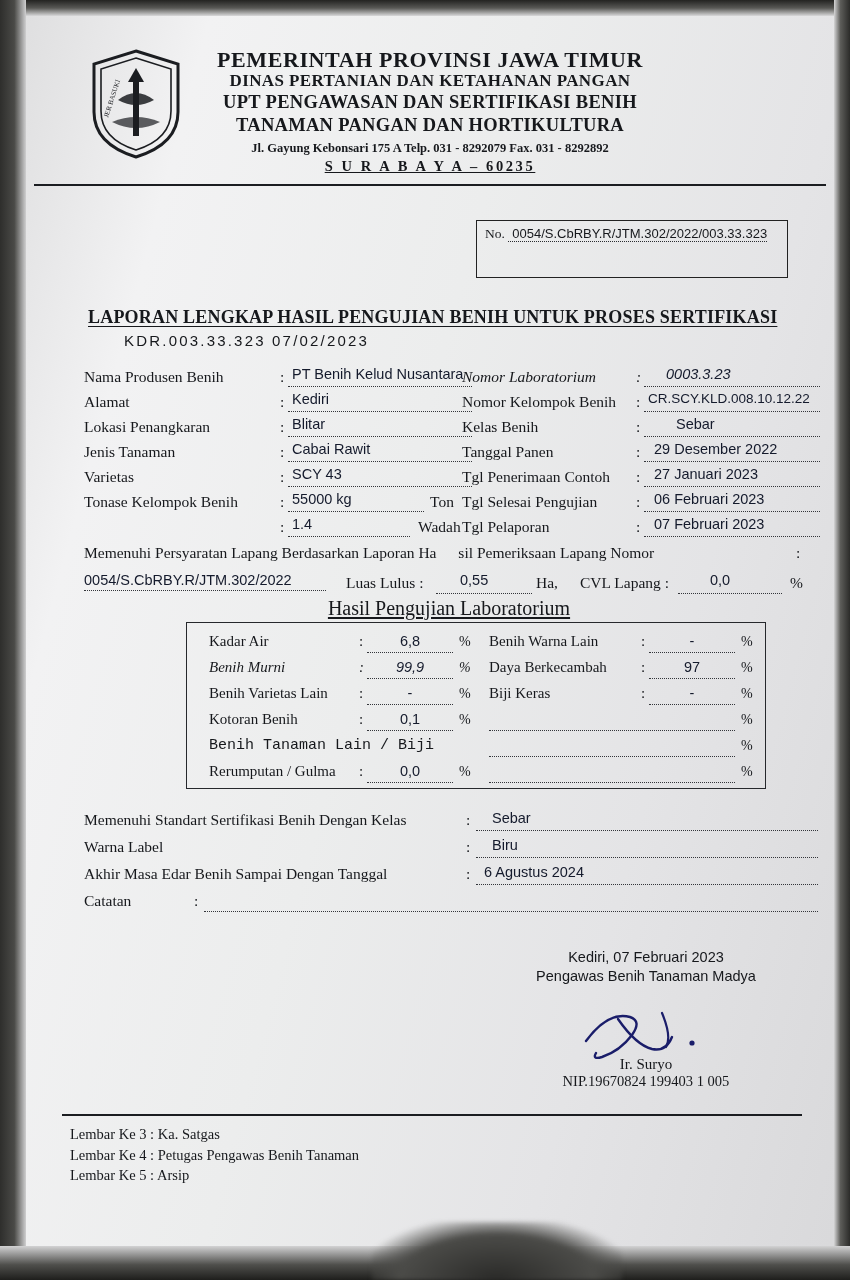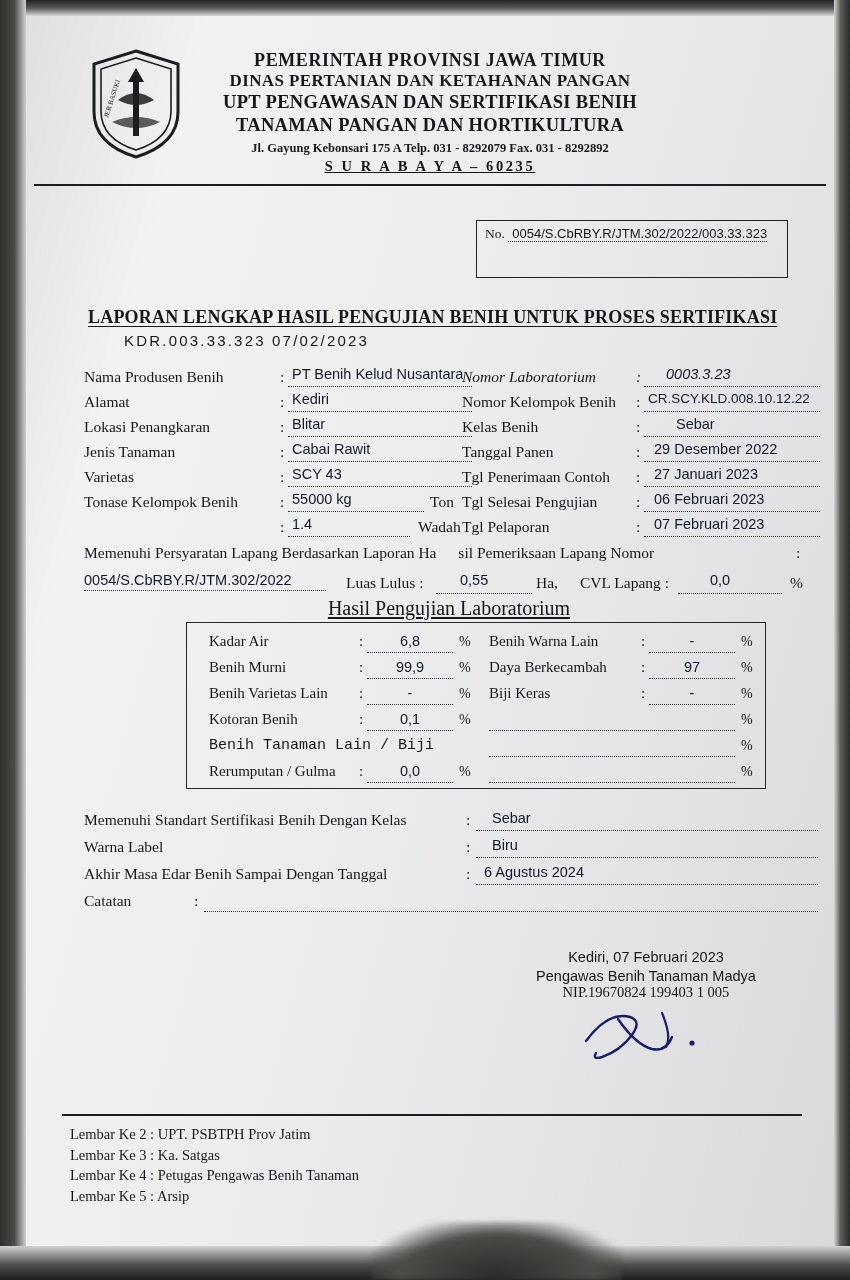--- a/index.html
+++ b/index.html
@@ -48,21 +48,21 @@
     left: 26px; top: 14px;
     width: 808px; height: 1232px;
     color: #16181c;
   }
 
   
   .hdr {
     position: absolute; left: 0; top: 36px; width: 808px;
     text-align: center;
   }
-  .hdr .l1 { font-size: 18px; letter-spacing: .6px; font-weight: 700; line-height: 20px; }
+  .hdr .l1 { font-size: 22px; letter-spacing: .6px; font-weight: 700; line-height: 20px; }
   .hdr .l2 { font-size: 17px; letter-spacing: .4px; font-weight: 700; line-height: 21px; }
   .hdr .l3 { font-size: 18.5px; letter-spacing: .3px; font-weight: 800; line-height: 23px; }
   .hdr .l4 { font-size: 18.5px; letter-spacing: .3px; font-weight: 800; line-height: 23px; }
   .hdr .l5 { font-size: 12.5px; font-weight: 700; line-height: 18px; margin-top: 2px; }
   .hdr .l6 { font-size: 14.5px; font-weight: 700; letter-spacing: 2.6px; line-height: 18px; text-decoration: underline; }
 
   .logo {
     position: absolute; left: 62px; top: 34px; width: 96px; height: 112px;
   }
   .logo svg { width: 96px; height: 112px; }
@@ -303,21 +303,21 @@
     <div class="labtitle">Hasil Pengujian Laboratorium</div>
     <div class="labbox">
 
       <div class="labrow" style="left:22px;top:10px;width:260px;">
         <span class="labname">Kadar Air</span>
         <span class="labname" style="left:150px;">:</span>
         <span class="dline" style="left:158px;top:19px;width:86px;"></span>
         <span class="labval" style="left:158px;top:0;width:86px;">6,8</span>
         <span class="pct" style="left:250px;top:1px;">%</span>
       </div>
-      <div class="labrow" style="left:22px;top:36px;width:260px;">
+      <div class="labrow" style="left:22px;top:36px;width:260px;font-style:italic;">
         <span class="labname">Benih Murni</span>
         <span class="labname" style="left:150px;">:</span>
         <span class="dline" style="left:158px;top:19px;width:86px;"></span>
         <span class="labval" style="left:158px;top:0;width:86px;">99,9</span>
         <span class="pct" style="left:250px;top:1px;">%</span>
       </div>
       <div class="labrow" style="left:22px;top:62px;width:260px;">
         <span class="labname">Benih Varietas Lain</span>
         <span class="labname" style="left:150px;">:</span>
         <span class="dline" style="left:158px;top:19px;width:86px;"></span>
@@ -400,33 +400,33 @@
         <span class="lbl">Catatan</span>
         <span class="colon" style="left:110px;">:</span>
         <span class="dline" style="left:120px;top:21px;width:614px;"></span>
         <span class="fval" style="left:130px;top:1px;"></span>
       </div>
     </div>
 
     <div class="sig">
       <div class="place">Kediri,  07 Februari 2023</div>
       <div class="role">Pengawas Benih Tanaman Madya</div>
+      <div class="nm">Ir. Suryo</div>
       <div class="nip">NIP.19670824 199403 1 005</div>
     </div>
     <div class="sigmark">
       <svg viewBox="0 0 180 70">
         <path d="M20 42 q22 -30 44 -24 q12 4 2 18 q-12 16 -30 22 q-10 3 -6 -4" fill="none" stroke="#1a1d6a" stroke-width="2.4" stroke-linecap="round"></path>
         <path d="M52 20 q18 26 34 30 q14 3 20 -12" fill="none" stroke="#1a1d6a" stroke-width="2.4" stroke-linecap="round"></path>
         <path d="M96 14 q10 24 4 34" fill="none" stroke="#1a1d6a" stroke-width="2.2" stroke-linecap="round"></path>
         <circle cx="126" cy="44" r="2.6" fill="#1a1d6a"></circle>
       </svg>
     </div>
 
     <div class="hr-bot"></div>
     <div class="lembar">
-      <div>Lembar Ke 2 : UPT. PSBTPH Prov Jatim</div>
       <div>Lembar Ke 3 : Ka. Satgas</div>
       <div>Lembar Ke 4 : Petugas Pengawas Benih Tanaman</div>
       <div>Lembar Ke 5 : Arsip</div>
     </div>
 
   </div>
 </div>
 
 </body></html>

